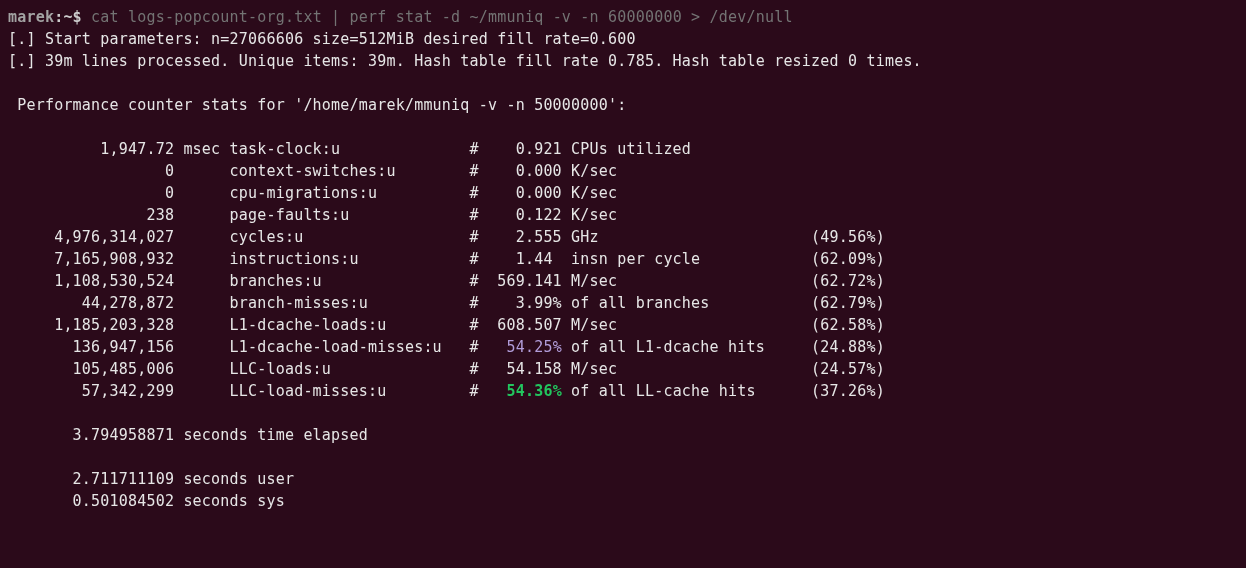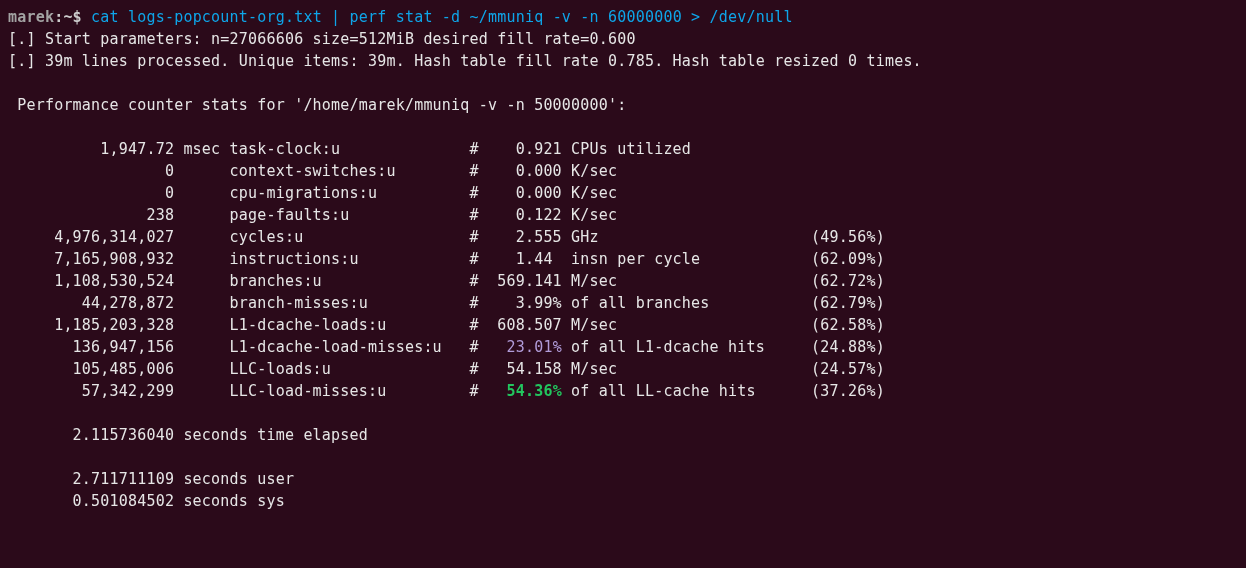--- a/index.html
+++ b/index.html
@@ -14,21 +14,21 @@
     font-family: "DejaVu Sans Mono", "Ubuntu Mono", Menlo, Consolas, monospace;
     font-size: 15px;
     line-height: 22px;
     color: #e6e6e6;
     padding: 6px 8px;
     white-space: pre;
     letter-spacing: 0.2px;
   }
   .prompt-user { color: #a3a3a3; font-weight: bold; }
   .prompt-sep  { color: #cccccc; font-weight: bold; }
-  .cmd { color: #0ea5e9; }
+  .cmd { color: #737373; }
   .muted { color: #b19cd9; }
   .danger { color: #22c55e; font-weight: bold; }
 </style>
 </head>
 <body>
 
 <div class="terminal"><span class="prompt-user">marek</span><span class="prompt-sep">:~$ </span><span class="cmd">cat logs-popcount-org.txt | perf stat -d ~/mmuniq -v -n 60000000 &gt; /dev/null</span>
 <span>[.] Start parameters: n=27066606 size=512MiB desired fill rate=0.600</span>
 <span>[.] 39m lines processed. Unique items: 39m. Hash table fill rate 0.785. Hash table resized 0 times.</span>
 
@@ -36,21 +36,21 @@
 
 <div id="rows">          1,947.72 msec task-clock:u              #    0.921 CPUs utilized           
                  0      context-switches:u        #    0.000 K/sec                   
                  0      cpu-migrations:u          #    0.000 K/sec                   
                238      page-faults:u             #    0.122 K/sec                   
      4,976,314,027      cycles:u                  #    2.555 GHz                       (49.56%)
      7,165,908,932      instructions:u            #    1.44  insn per cycle            (62.09%)
      1,108,530,524      branches:u                #  569.141 M/sec                     (62.72%)
         44,278,872      branch-misses:u           #    3.99% of all branches           (62.79%)
      1,185,203,328      L1-dcache-loads:u         #  608.507 M/sec                     (62.58%)
-       136,947,156      L1-dcache-load-misses:u   #<span class="muted">   23.01% </span>of all L1-dcache hits     (24.88%)
+       136,947,156      L1-dcache-load-misses:u   #<span class="muted">   54.25% </span>of all L1-dcache hits     (24.88%)
        105,485,006      LLC-loads:u               #   54.158 M/sec                     (24.57%)
         57,342,299      LLC-load-misses:u         #<span class="danger">   54.36% </span>of all LL-cache hits      (37.26%)
 </div>
-<span>       2.115736040 seconds time elapsed</span>
+<span>       3.794958871 seconds time elapsed</span>
 
 <span>       2.711711109 seconds user</span>
 <span>       0.501084502 seconds sys</span>
 </div>
 
 </body></html>

